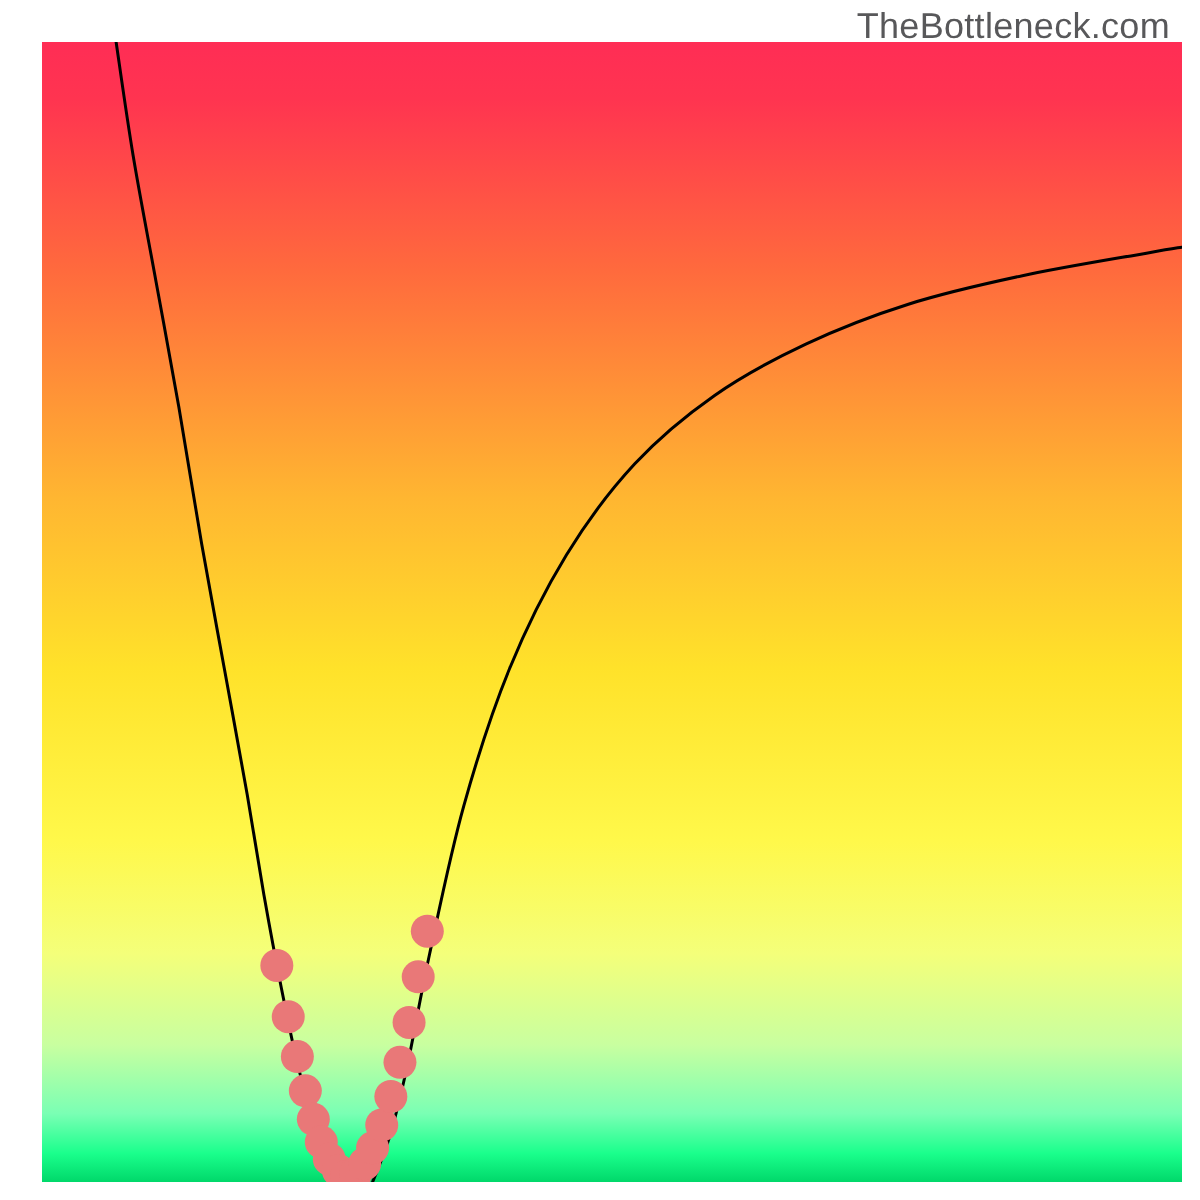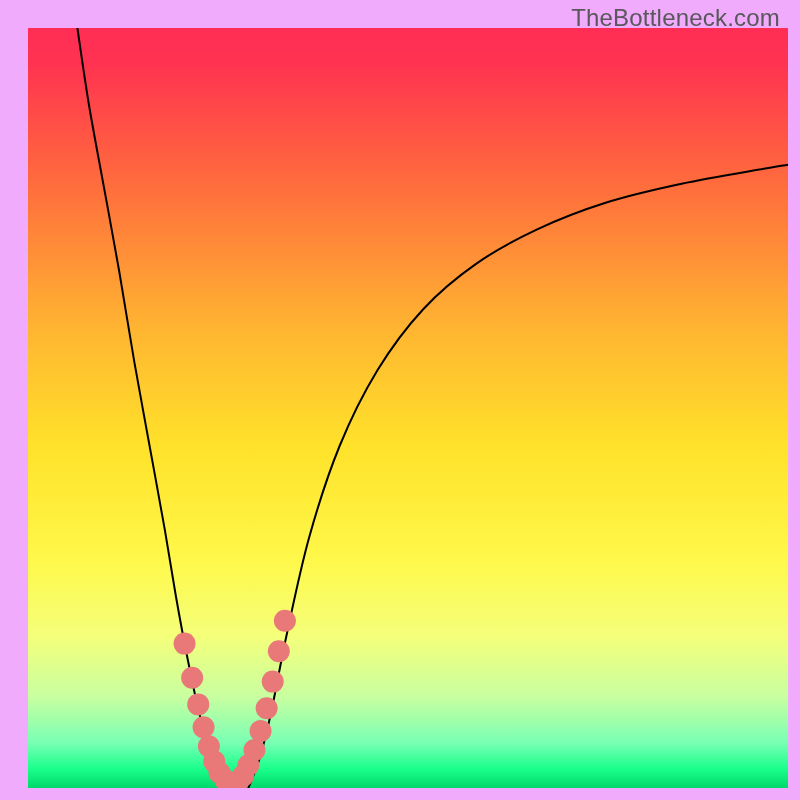--- a/index.html
+++ b/index.html
@@ -7,21 +7,21 @@
     padding: 0;
     width: 800px;
     height: 800px;
     background: #000;
     overflow: hidden;
   }
   .chart-wrap {
     position: relative;
     width: 800px;
     height: 800px;
-    background: #f0abfc;
+    background: #ffffff;
   }
   .plot-area {
     position: absolute;
     box-sizing: border-box;
   }
   .watermark {
     position: absolute;
     top: 4px;
     right: 20px;
     font-family: Arial, Helvetica, sans-serif;

